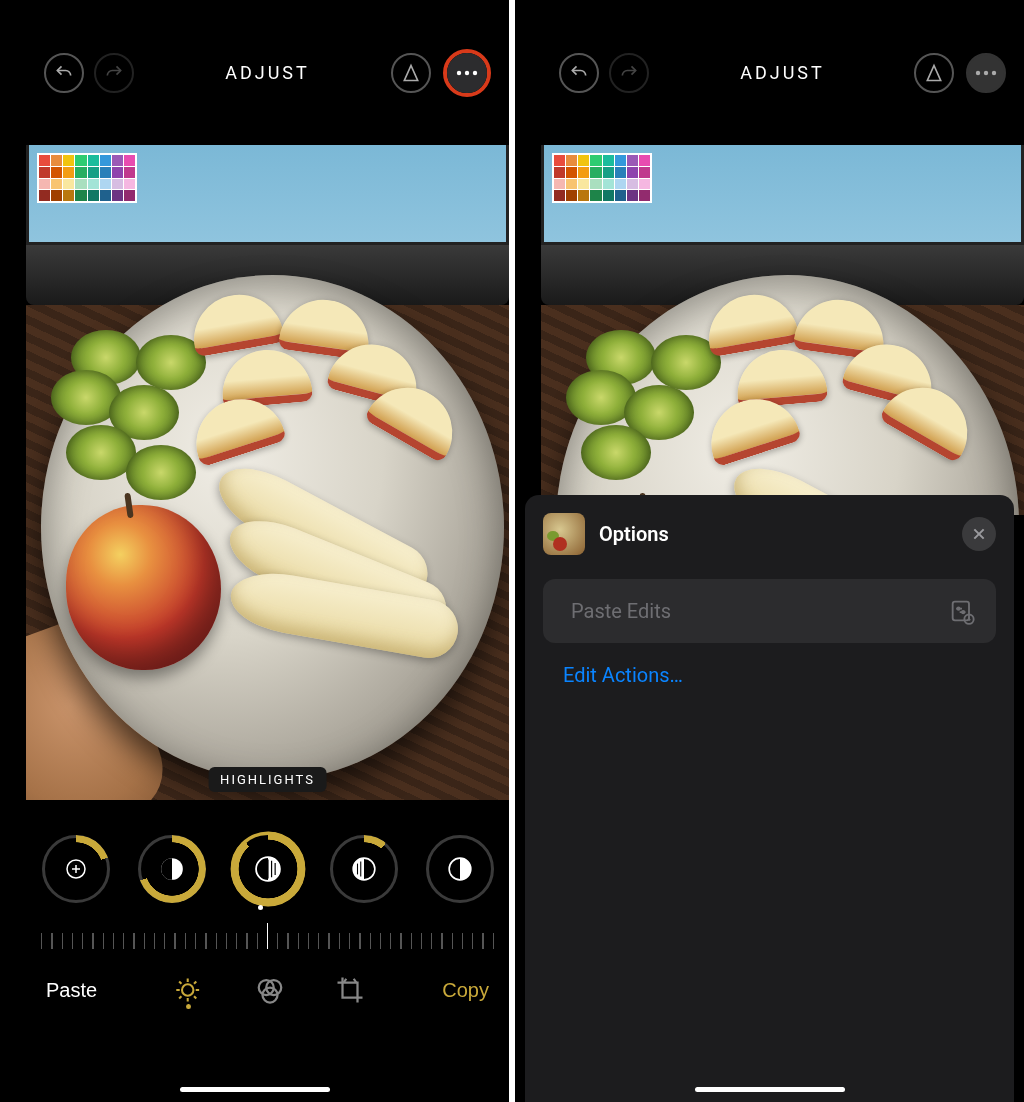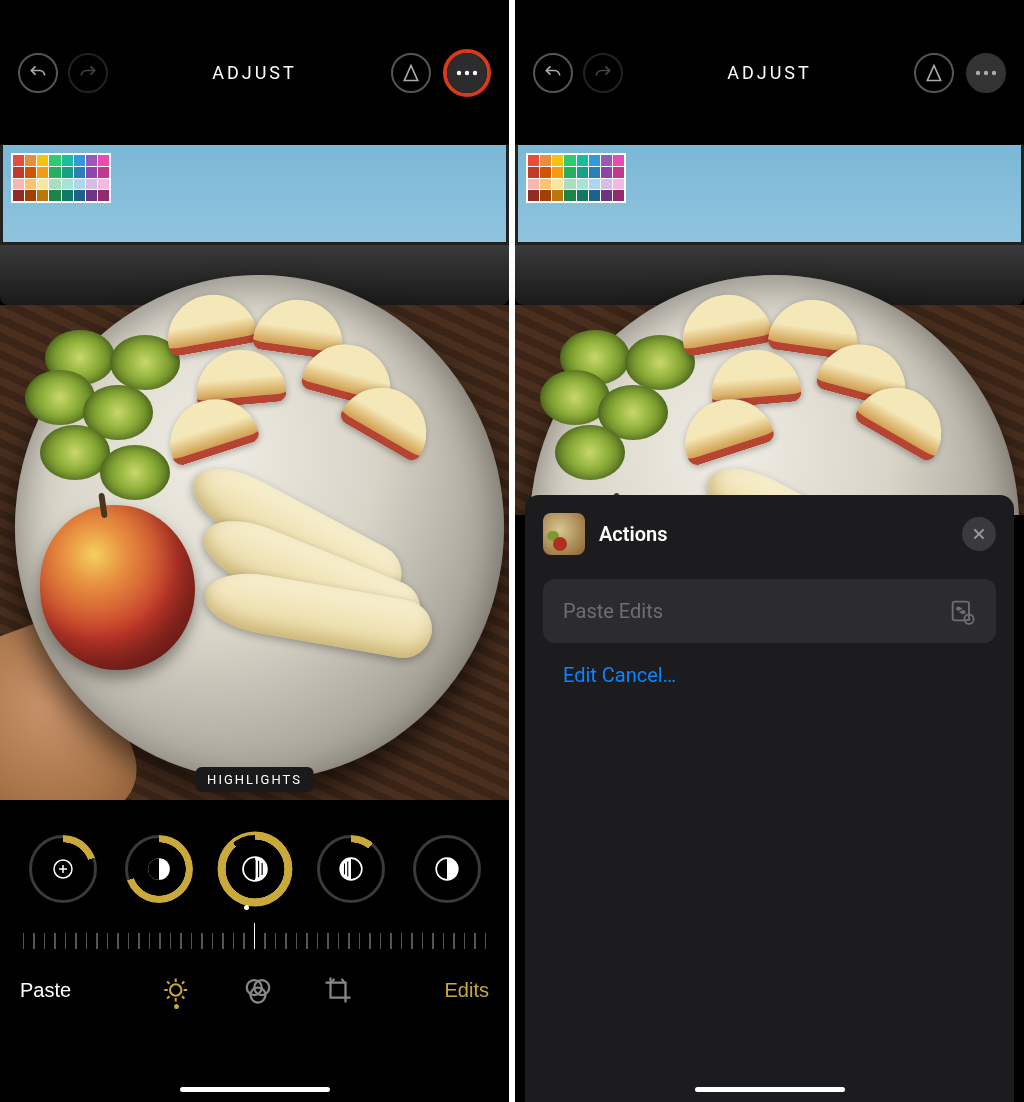--- a/index.html
+++ b/index.html
@@ -12,20 +12,21 @@
     display: flex;
     gap: 6px;
   }
   .phone {
     width: 509px;
     height: 1102px;
     background: #000;
     position: relative;
     color: #fff;
     overflow: hidden;
+    padding-left: 26px;
   }
   .topbar {
     height: 145px;
     display: flex;
     align-items: center;
     padding: 0 18px;
     position: relative;
   }
   .icon-btn {
     width: 40px;
@@ -251,20 +252,21 @@
     border-radius:12px;
     overflow:hidden;
   }
   .option-row {
     display:flex;
     align-items:center;
     justify-content:space-between;
     padding:18px 20px;
     font-size:20px;
     cursor:pointer;
+    margin-left:8px;
   }
   .option-row + .option-row { border-top:1px solid #3a3a3c; }
   .option-row.disabled { color:#6e6e72; cursor:default; }
   .option-highlight { border:4px solid #e23b1a; border-radius:10px; margin:-4px; padding:14px 16px; }
   .edit-actions {
     color:#0a84ff;
     font-size:20px;
     padding:20px 20px;
     cursor:pointer;
   }
@@ -496,21 +498,21 @@
           </svg>
       </div>
       <div class="mode-btn">
         <svg width="30" height="30" viewBox="0 0 24 24" fill="none" stroke="#888" stroke-width="1.8">
             <path d="M6 2v16h16"></path>
             <path d="M2 6h16v16"></path>
             <path d="M9 3l-2 3M15 3l2 3"></path>
           </svg>
       </div>
     </div>
-    <button class="txt-btn" style="color:#c9a93a;font-weight:500">Edits</button>
+    <button class="txt-btn" style="color:#c9a93a;font-weight:500">Copy</button>
   </div>
 
   <div class="home-indicator"></div>
 </div>
 
 <div class="phone">
 
   <div class="topbar">
     <div class="topbar-left">
       <div class="icon-btn">
@@ -600,21 +602,21 @@
       </div>
     </div>
   </div>
 
   <div class="options-sheet">
     <div class="sheet-header">
       <div class="thumb">
         <div class="mini-kiwi"></div>
           <div class="mini-apple"></div>
       </div>
-      <div class="sheet-title">Actions</div>
+      <div class="sheet-title">Options</div>
       <div class="close-x">
         <svg width="16" height="16" viewBox="0 0 24 24" stroke="#9a9a9e" stroke-width="3" fill="none">
             <path d="M5 5l14 14M19 5L5 19"></path>
           </svg>
       </div>
     </div>
 
     <div class="option-group">
       <div class="option-row disabled">
         <span>Paste Edits</span>
@@ -622,17 +624,17 @@
             <rect x="4" y="4" width="14" height="16" rx="2"></rect>
             <circle cx="9" cy="10" r="1" fill="#6e6e72"></circle>
             <circle cx="13" cy="13" r="1" fill="#6e6e72"></circle>
             <path d="M7 10h5M10 13h5"></path>
             <circle cx="18" cy="19" r="4"></circle>
             <path d="M18 17v2l1 1"></path>
           </svg>
       </div>
     </div>
 
-    <div class="edit-actions">Edit Cancel…</div>
+    <div class="edit-actions">Edit Actions…</div>
   </div>
 
   <div class="home-indicator"></div>
 </div>
 
 </body></html>

